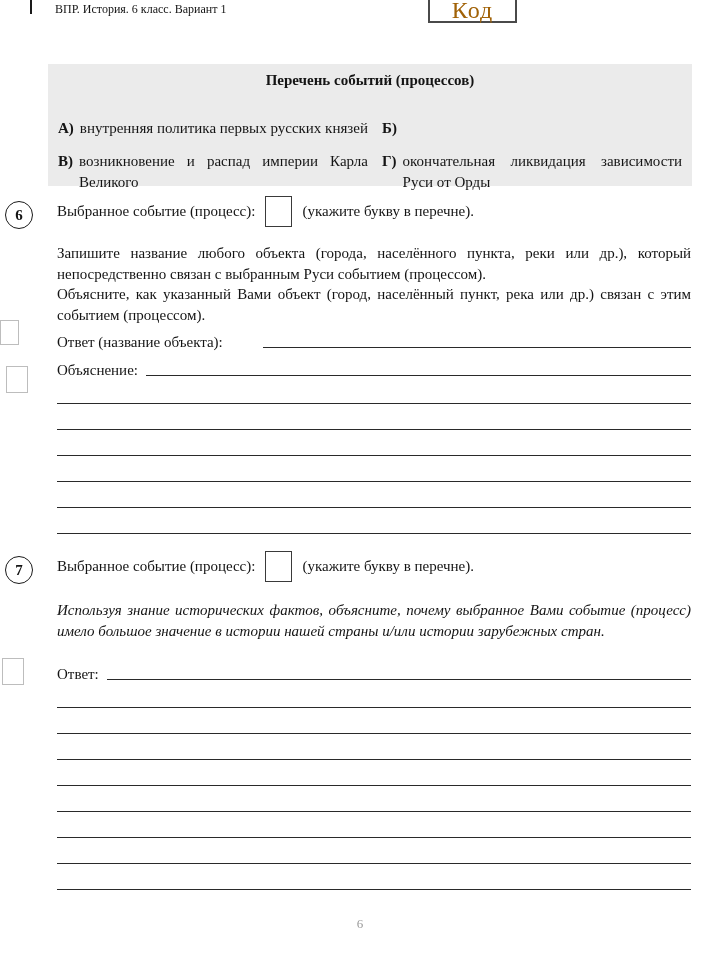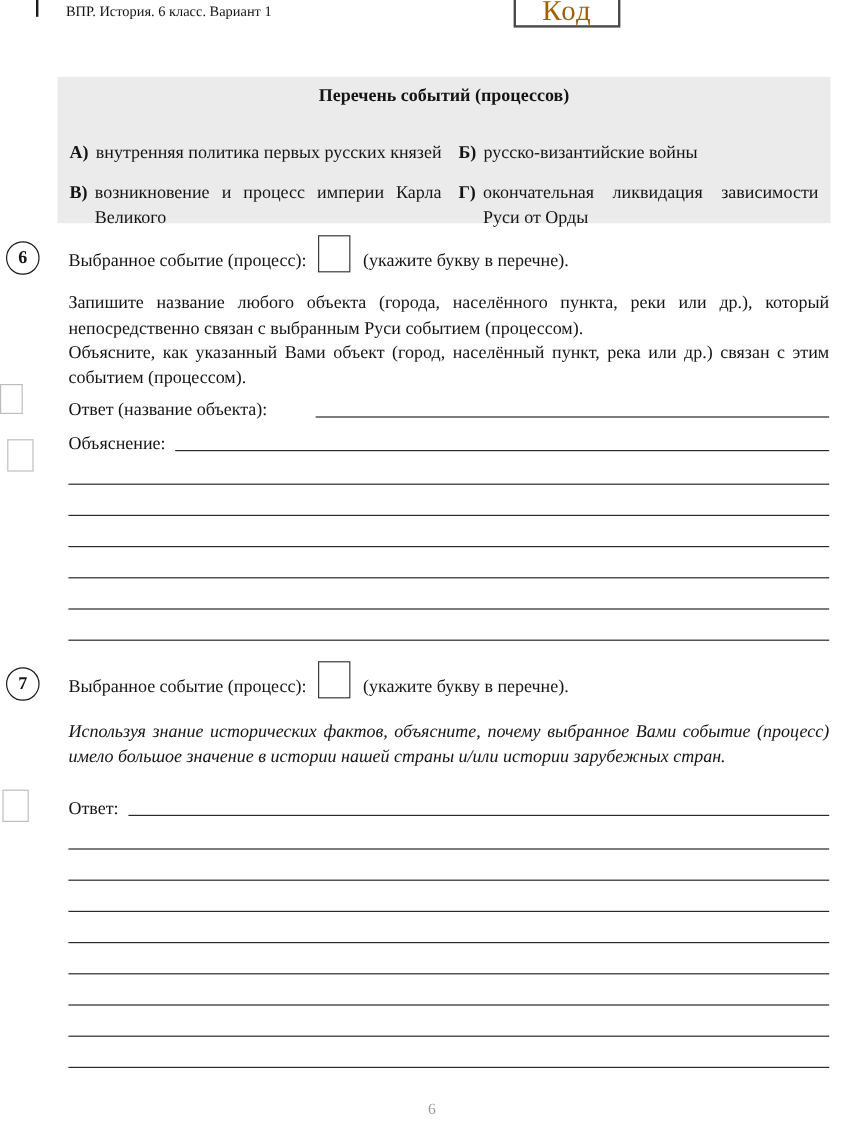--- a/index.html
+++ b/index.html
@@ -43,21 +43,21 @@
   .q-circle {
     position:absolute; width:28px; height:28px;
     border:1.5px solid #1a1a1a; border-radius:50%;
     display:flex; align-items:center; justify-content:center;
     font-weight:bold; font-size:15px; background:#fff;
   }
   #q6-circle { left:5px; top:201px; }
   #q7-circle { left:5px; top:556px; }
 
   
-  .chosen-line { position:absolute; left:57px; display:flex; align-items:flex-end; }
+  .chosen-line { position:absolute; left:57px; display:flex; align-items:center; }
   #q6-chosen { top:196px; }
   #q7-chosen { top:551px; }
   .letter-box {
     width:27px; height:31px; border:1.5px solid #3a3a3a;
     margin:0 10px; background:#fff;
   }
 
   
   .para {
     position:absolute; left:57px; width:634px;
@@ -106,25 +106,24 @@
 
   <div class="events-panel">
     <div class="events-title">Перечень событий (процессов)</div>
     <div class="events-grid">
       <div class="event-item">
         <span class="event-letter">А)</span>
         <span class="event-text">внутренняя политика первых русских князей</span>
       </div>
       <div class="event-item">
         <span class="event-letter">Б)</span>
-        <span class="event-text">русско-византийские войны</span>
       </div>
       <div class="event-item">
         <span class="event-letter">В)</span>
-        <span class="event-text">возникновение и процесс империи Карла Великого</span>
+        <span class="event-text">возникновение и распад империи Карла Великого</span>
       </div>
       <div class="event-item">
         <span class="event-letter">Г)</span>
         <span class="event-text">окончательная ликвидация зависимости Руси от Орды</span>
       </div>
     </div>
   </div>
 
   <div class="q-circle" id="q6-circle">6</div>
 

